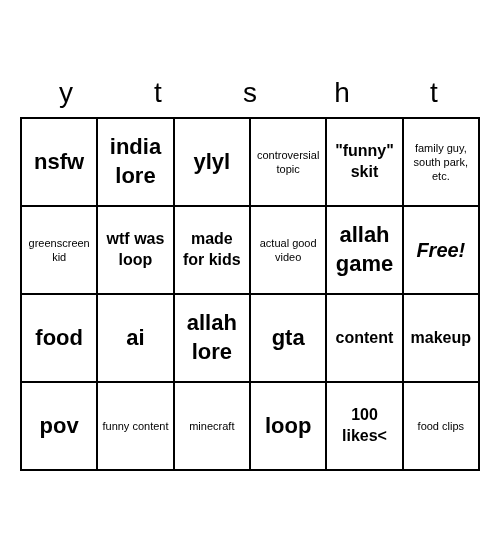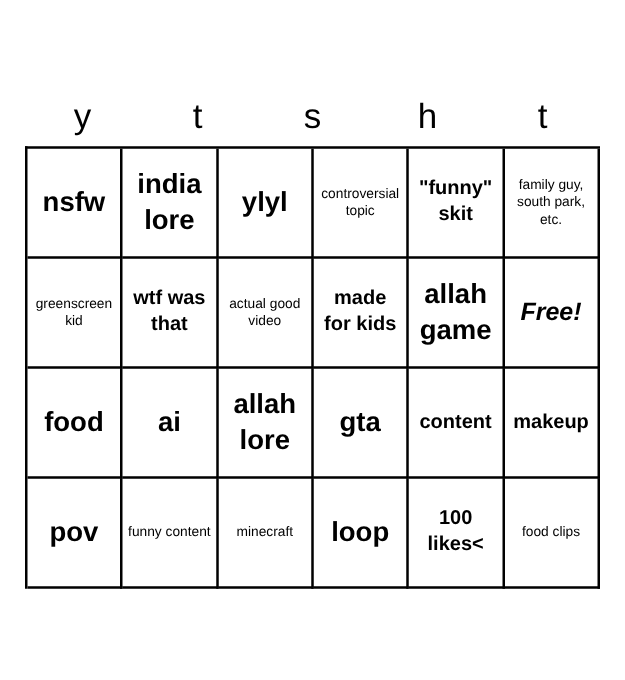--- a/index.html
+++ b/index.html
@@ -88,23 +88,23 @@
       <div class="header-cell">t</div>
     </div>
   <div class="bingo-grid">
   <div class="bingo-cell cell-large">nsfw</div>
       <div class="bingo-cell cell-large">india lore</div>
       <div class="bingo-cell cell-large">ylyl</div>
       <div class="bingo-cell cell-small">controversial topic</div>
       <div class="bingo-cell cell-medium">"funny" skit</div>
       <div class="bingo-cell cell-small">family guy, south park, etc.</div>
       <div class="bingo-cell cell-small">greenscreen kid</div>
-      <div class="bingo-cell cell-medium">wtf was that</div>
+      <div class="bingo-cell cell-medium">wtf was loop</div>
+      <div class="bingo-cell cell-medium">made for kids</div>
       <div class="bingo-cell cell-small">actual good video</div>
-      <div class="bingo-cell cell-medium">made for kids</div>
       <div class="bingo-cell cell-large">allah game</div>
       <div class="bingo-cell cell-free">Free!</div>
       <div class="bingo-cell cell-large">food</div>
       <div class="bingo-cell cell-large">ai</div>
       <div class="bingo-cell cell-large">allah lore</div>
       <div class="bingo-cell cell-large">gta</div>
       <div class="bingo-cell cell-medium">content</div>
       <div class="bingo-cell cell-medium">makeup</div>
       <div class="bingo-cell cell-large">pov</div>
       <div class="bingo-cell cell-small">funny content</div>

